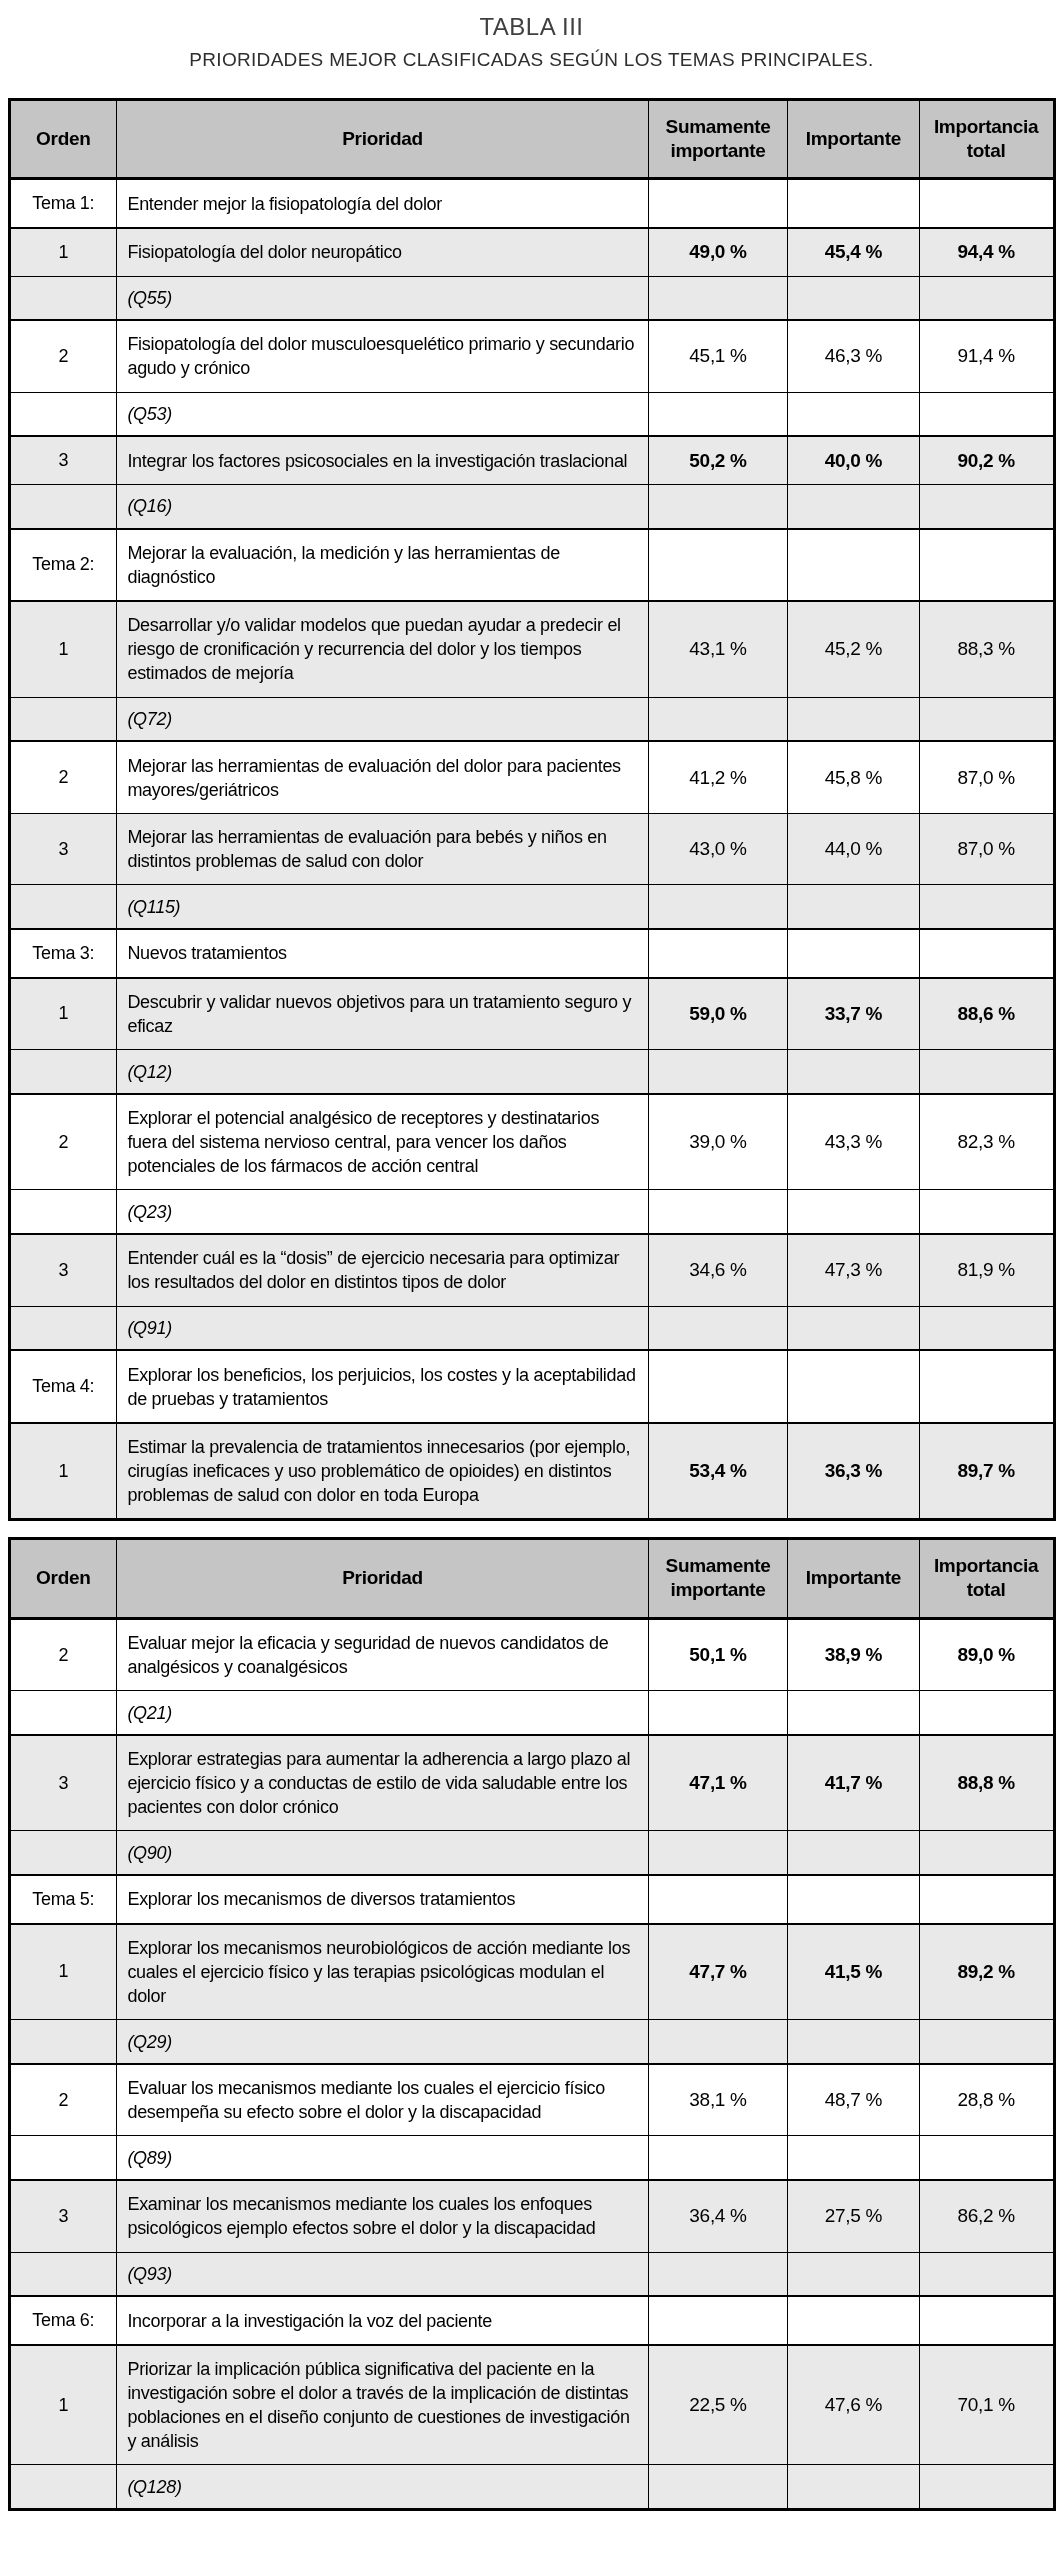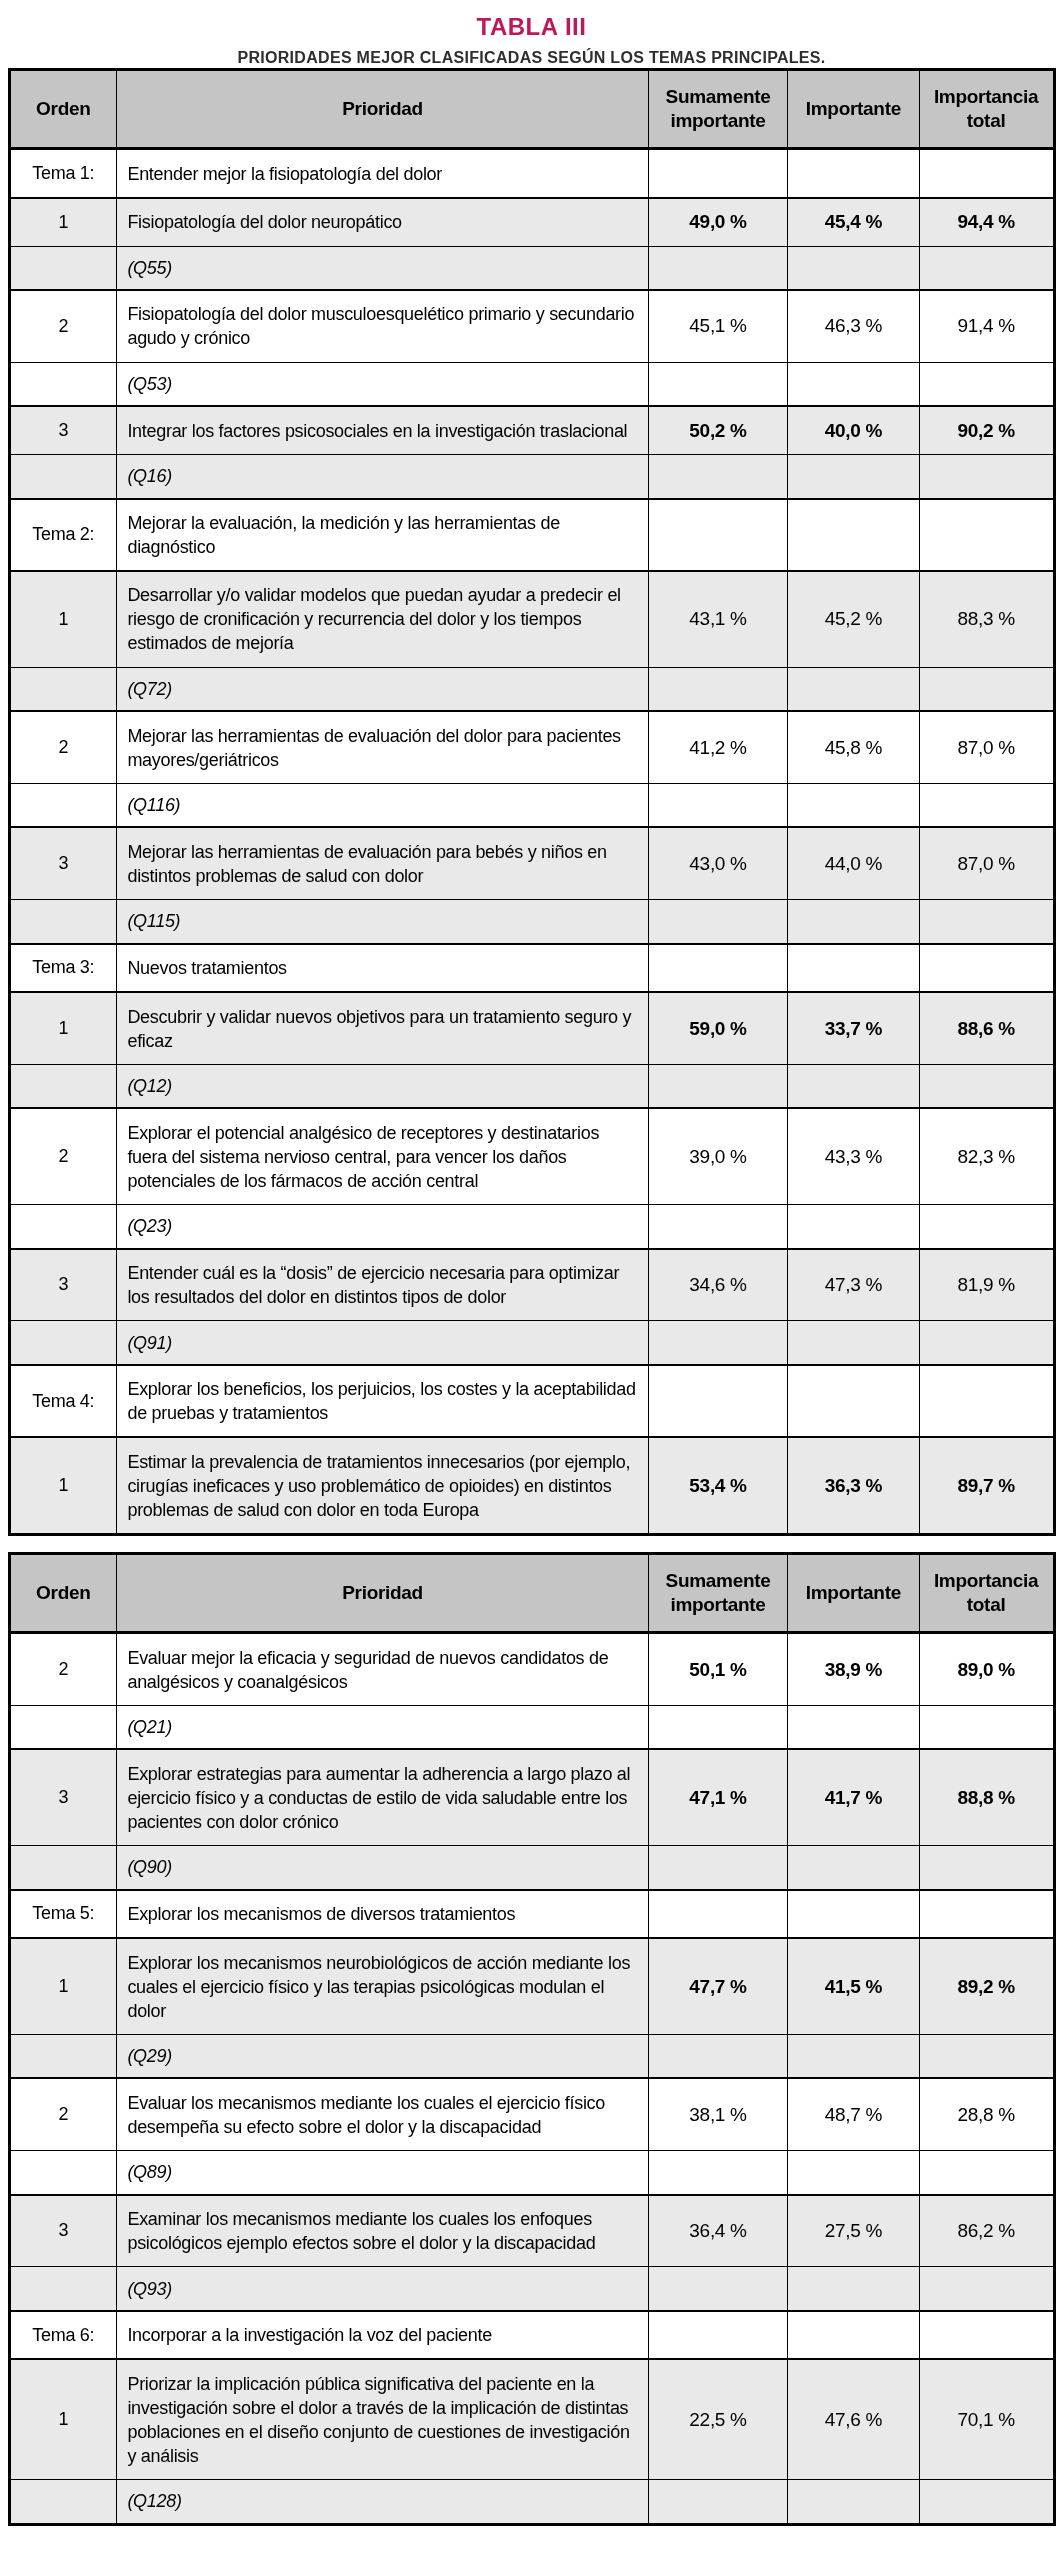--- a/index.html
+++ b/index.html
@@ -4,24 +4,24 @@
 <style>
   html,body{margin:0;padding:0;background:#ffffff;}
   body{
     width:1063px;
     font-family:"Liberation Sans", sans-serif;
     color:#000;
     -webkit-font-smoothing:antialiased;
   }
   .title-block{text-align:center;padding-top:13.4px;letter-spacing:0.3px;}
   .main-title{
-    font-size:24px;font-weight:700;color:#be185d;margin:0 0 7.2px 0;letter-spacing:0.5px;
+    font-size:24px;font-weight:400;color:#404040;margin:0 0 7.2px 0;letter-spacing:0.5px;
   }
   .sub-title{
-    font-size:16px;font-weight:700;color:#2e2e2e;margin:0 0 1px 0;
+    font-size:19px;font-weight:400;color:#2e2e2e;margin:0 0 27px 0;
   }
   #tables{width:1048px;margin:0 auto 20.6px auto;}
   table.t{
     border-collapse:collapse;
     table-layout:fixed;
     width:100%;
     border:3.6px solid #000;
   }
   table.t + table.t{margin-top:15.5px;}
   th,td{
@@ -161,27 +161,20 @@
           <td class="val"></td>
           <td class="val"></td>
         </tr>
         <tr class="bb-thin priority">
           <td class="orden">2</td>
           <td class="prio">Mejorar las herramientas de evaluación del dolor para pacientes mayores/geriátricos</td>
           <td class="val">41,2 %</td>
           <td class="val">45,8 %</td>
           <td class="val">87,0 %</td>
         </tr>
-        <tr class="bb-thick qcode">
-          <td class="orden"></td>
-          <td class="prio">(Q116)</td>
-          <td class="val"></td>
-          <td class="val"></td>
-          <td class="val"></td>
-        </tr>
         <tr class="shade bb-thin priority">
           <td class="orden">3</td>
           <td class="prio">Mejorar las herramientas de evaluación para bebés y niños en distintos problemas de salud con dolor</td>
           <td class="val">43,0 %</td>
           <td class="val">44,0 %</td>
           <td class="val">87,0 %</td>
         </tr>
         <tr class="shade bb-thick qcode">
           <td class="orden"></td>
           <td class="prio">(Q115)</td>

